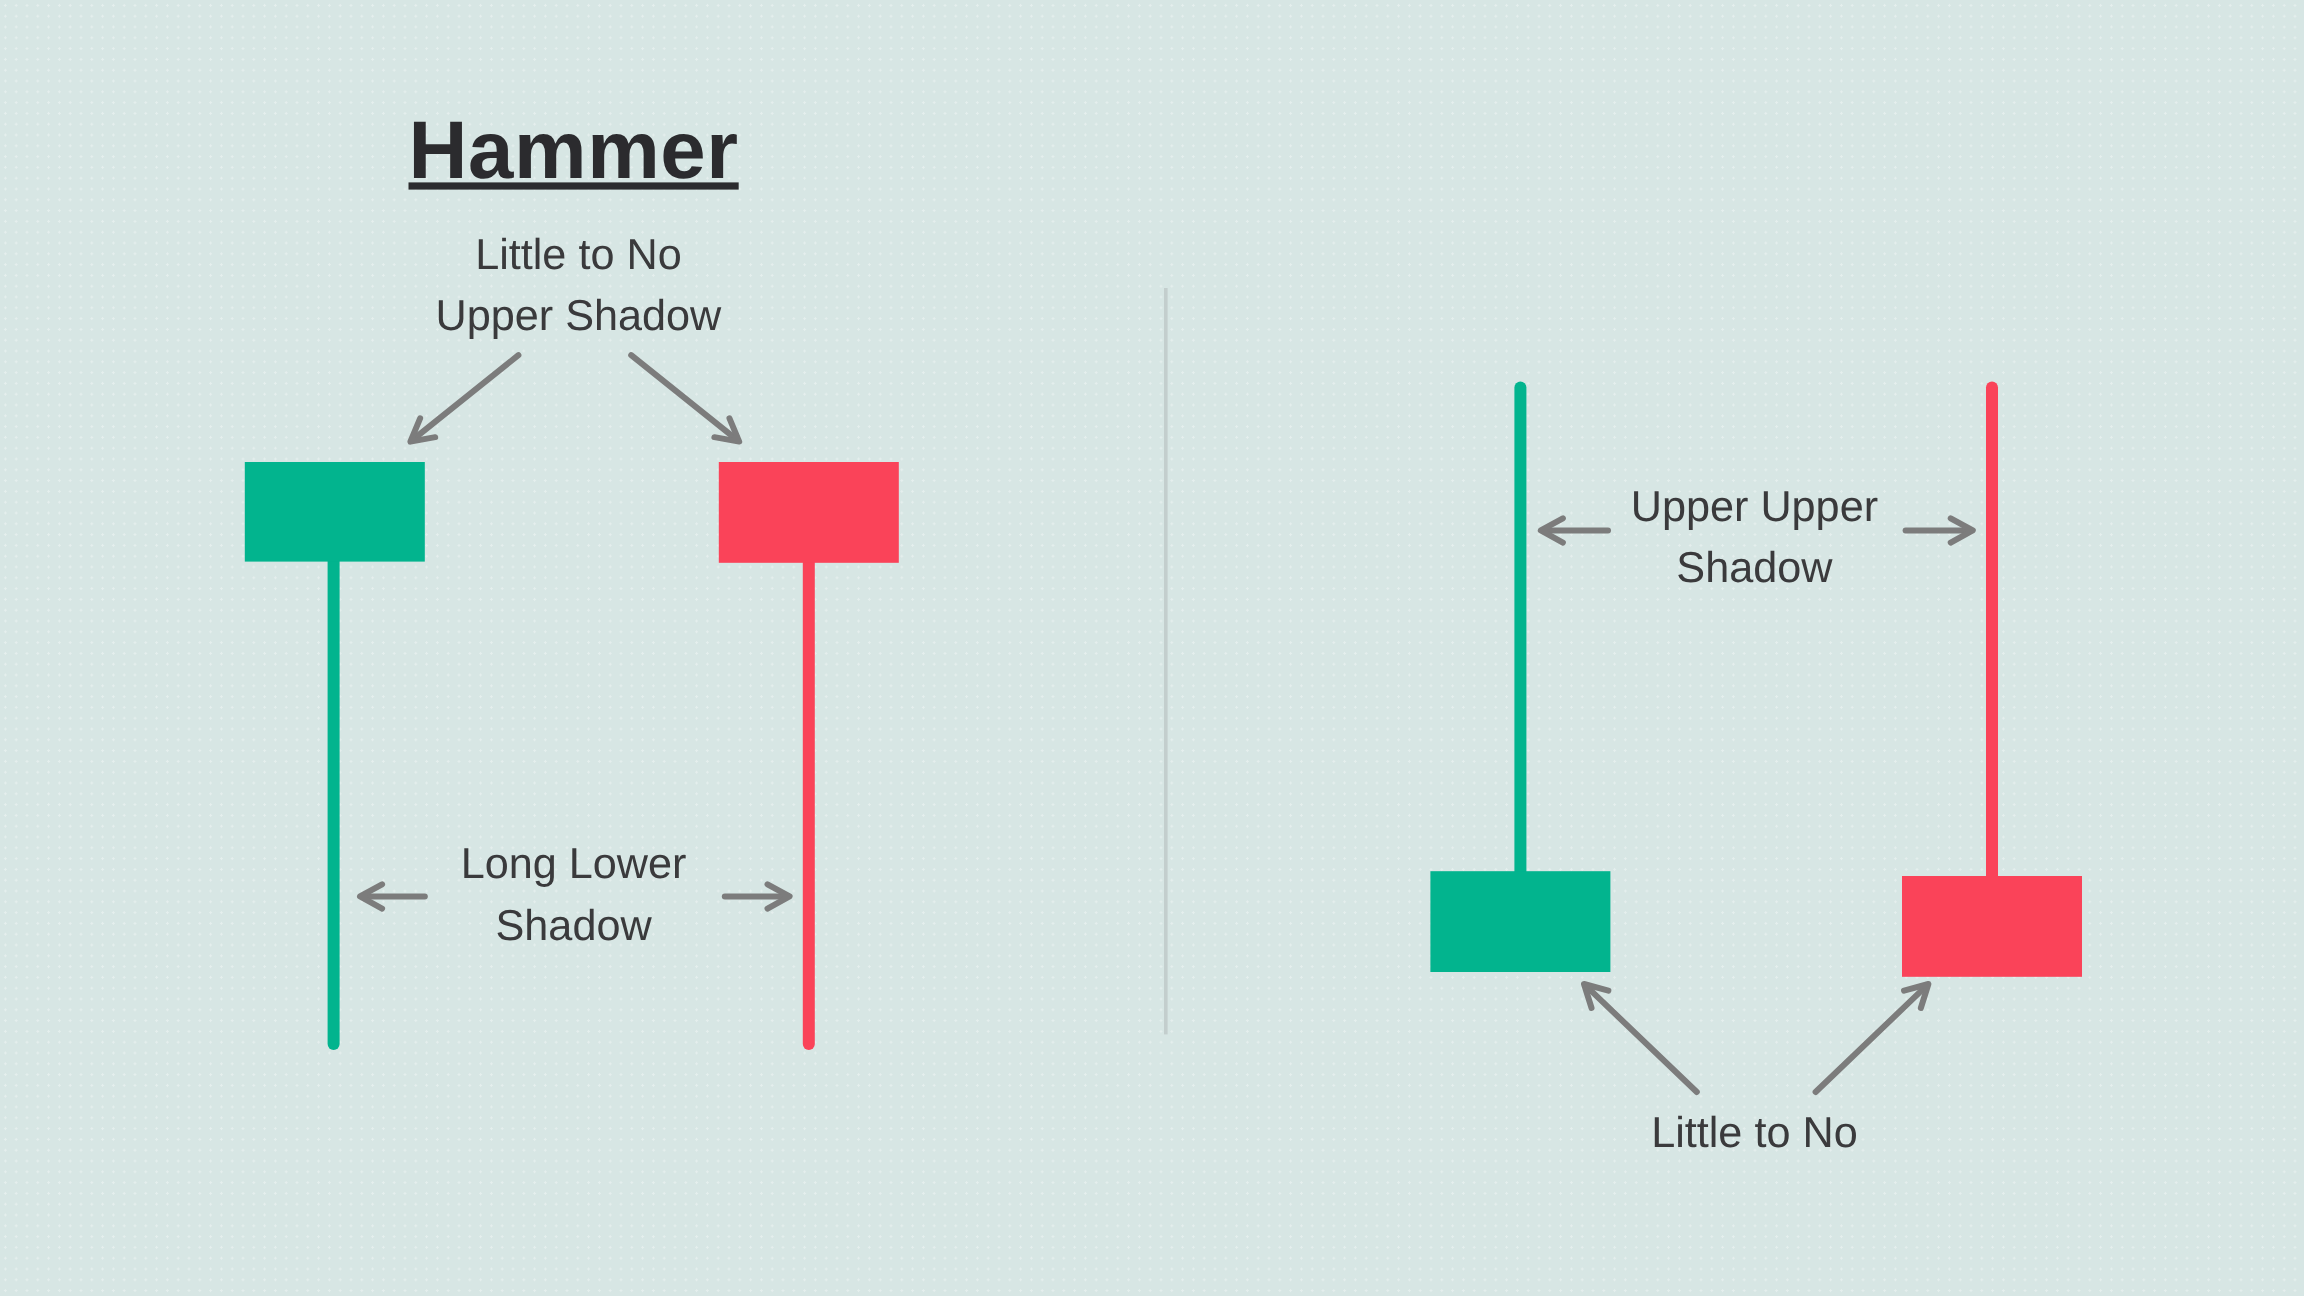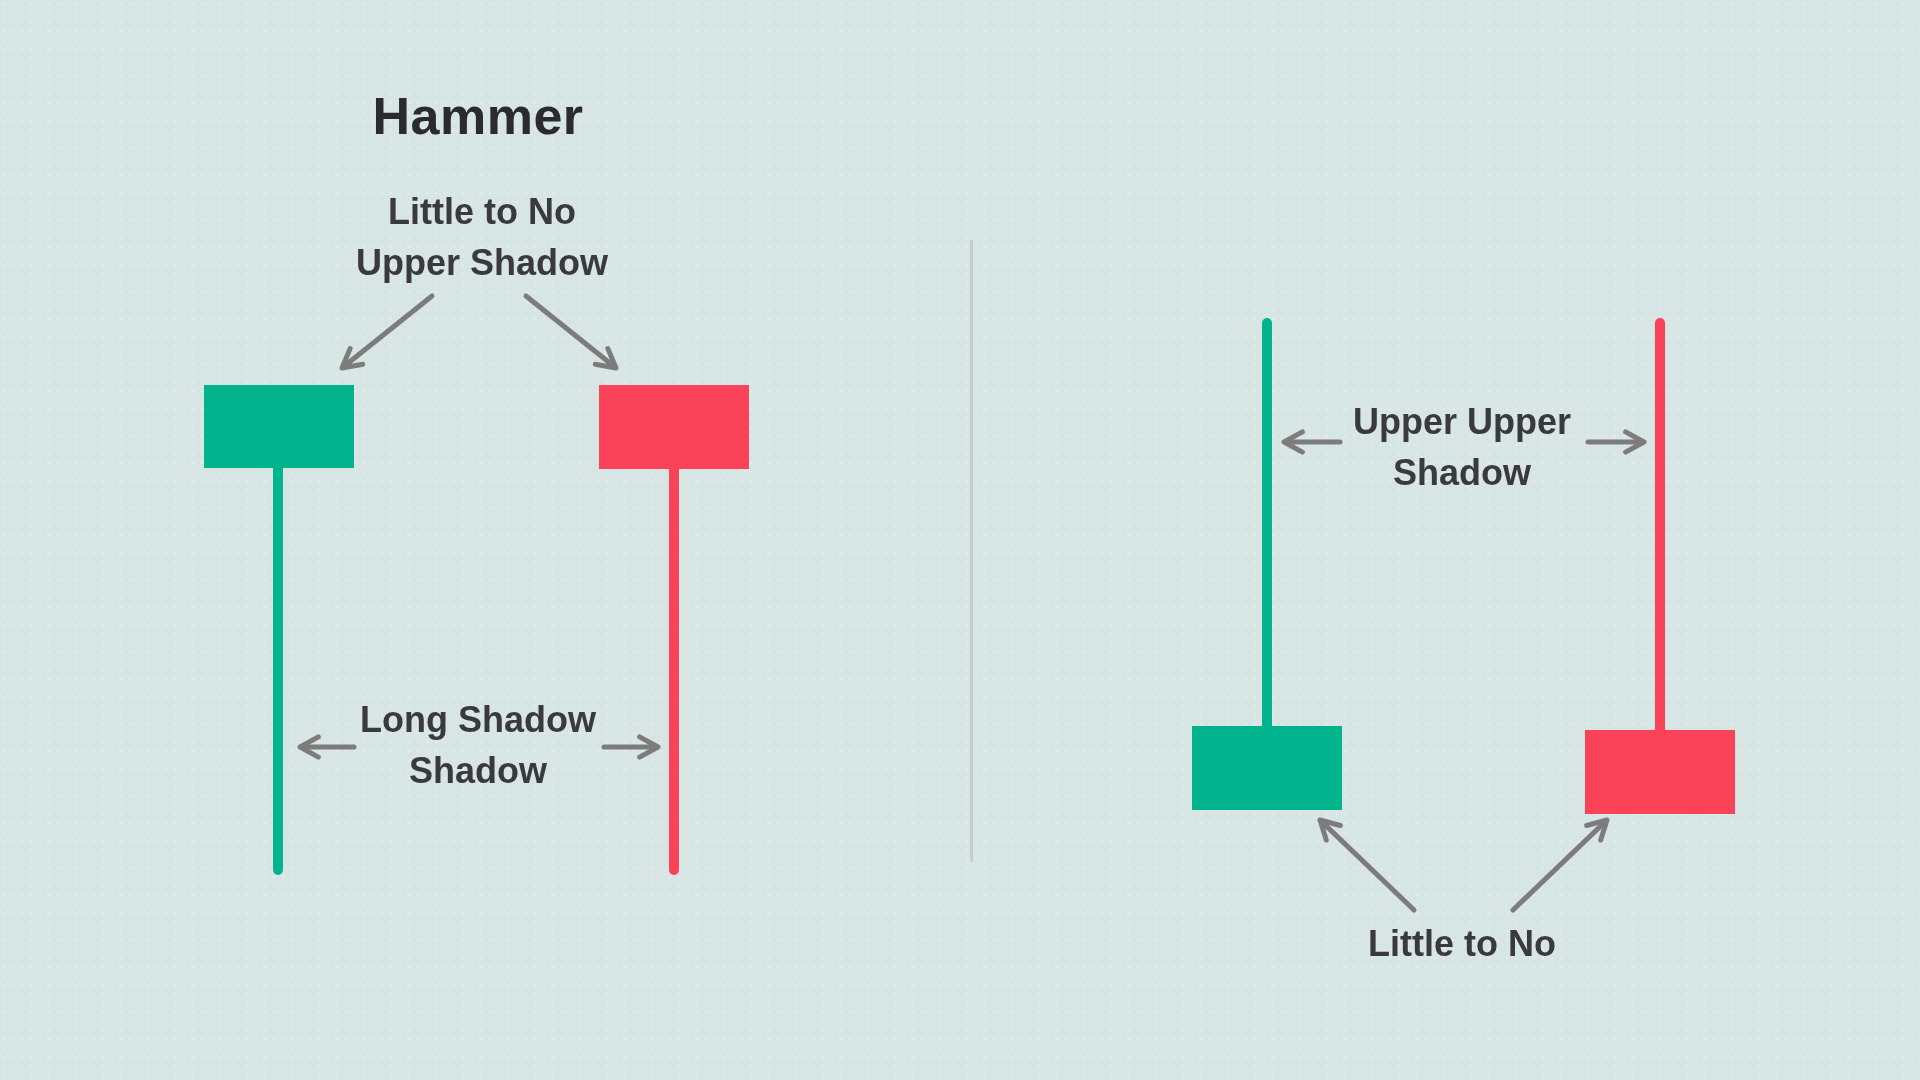--- a/index.html
+++ b/index.html
@@ -11,30 +11,31 @@
   #canvas {
     position: relative;
     width: 1920px; height: 1080px;
     background-image: radial-gradient(rgba(255,255,255,0.35) 1px, transparent 1px);
     background-size: 9px 9px;
   }
   .title {
     position: absolute;
     width: 600px;
     text-align: center;
-    font-size: 52px;
+    font-size: 68px;
     font-weight: 700;
     letter-spacing: 0.5px;
+    text-decoration: underline;
   }
   .label {
     position: absolute;
     width: 600px;
     text-align: center;
     font-size: 36px;
-    font-weight: 700;
+    font-weight: 400;
     line-height: 51px;
   }
   .candle-body { position: absolute; }
   .candle-wick { position: absolute; }
   .wick-round-bottom { border-radius: 0 0 6px 6px; }
   .wick-round-top    { border-radius: 6px 6px 0 0; }
   #divider { position: absolute; }
   #arrow-layer { position: absolute; left: 0; top: 0; }
 
   
@@ -67,21 +68,21 @@
 <div id="canvas">
 
   <div class="title" id="hammer-title" style="color: rgb(43, 43, 46);">Hammer</div>
 
   <div class="label" id="hammer-upper-label" style="color: rgb(58, 58, 60);">
     <div>Little to No</div>
     <div>Upper Shadow</div>
   </div>
 
   <div class="label" id="hammer-lower-label" style="color: rgb(58, 58, 60);">
-    <div>Long Shadow</div>
+    <div>Long Lower</div>
     <div>Shadow</div>
   </div>
 
   <div class="candle-wick wick-round-bottom" id="hammer-green-wick" style="background-color: rgb(2, 180, 142);"></div>
   <div class="candle-body" id="hammer-green-body" style="background-color: rgb(2, 180, 142);"></div>
 
   <div class="candle-wick wick-round-bottom" id="hammer-red-wick" style="background-color: rgb(250, 67, 89);"></div>
   <div class="candle-body" id="hammer-red-body" style="background-color: rgb(250, 67, 89);"></div>
 
   <div id="divider" style="background-color: rgb(195, 206, 205);"></div>

